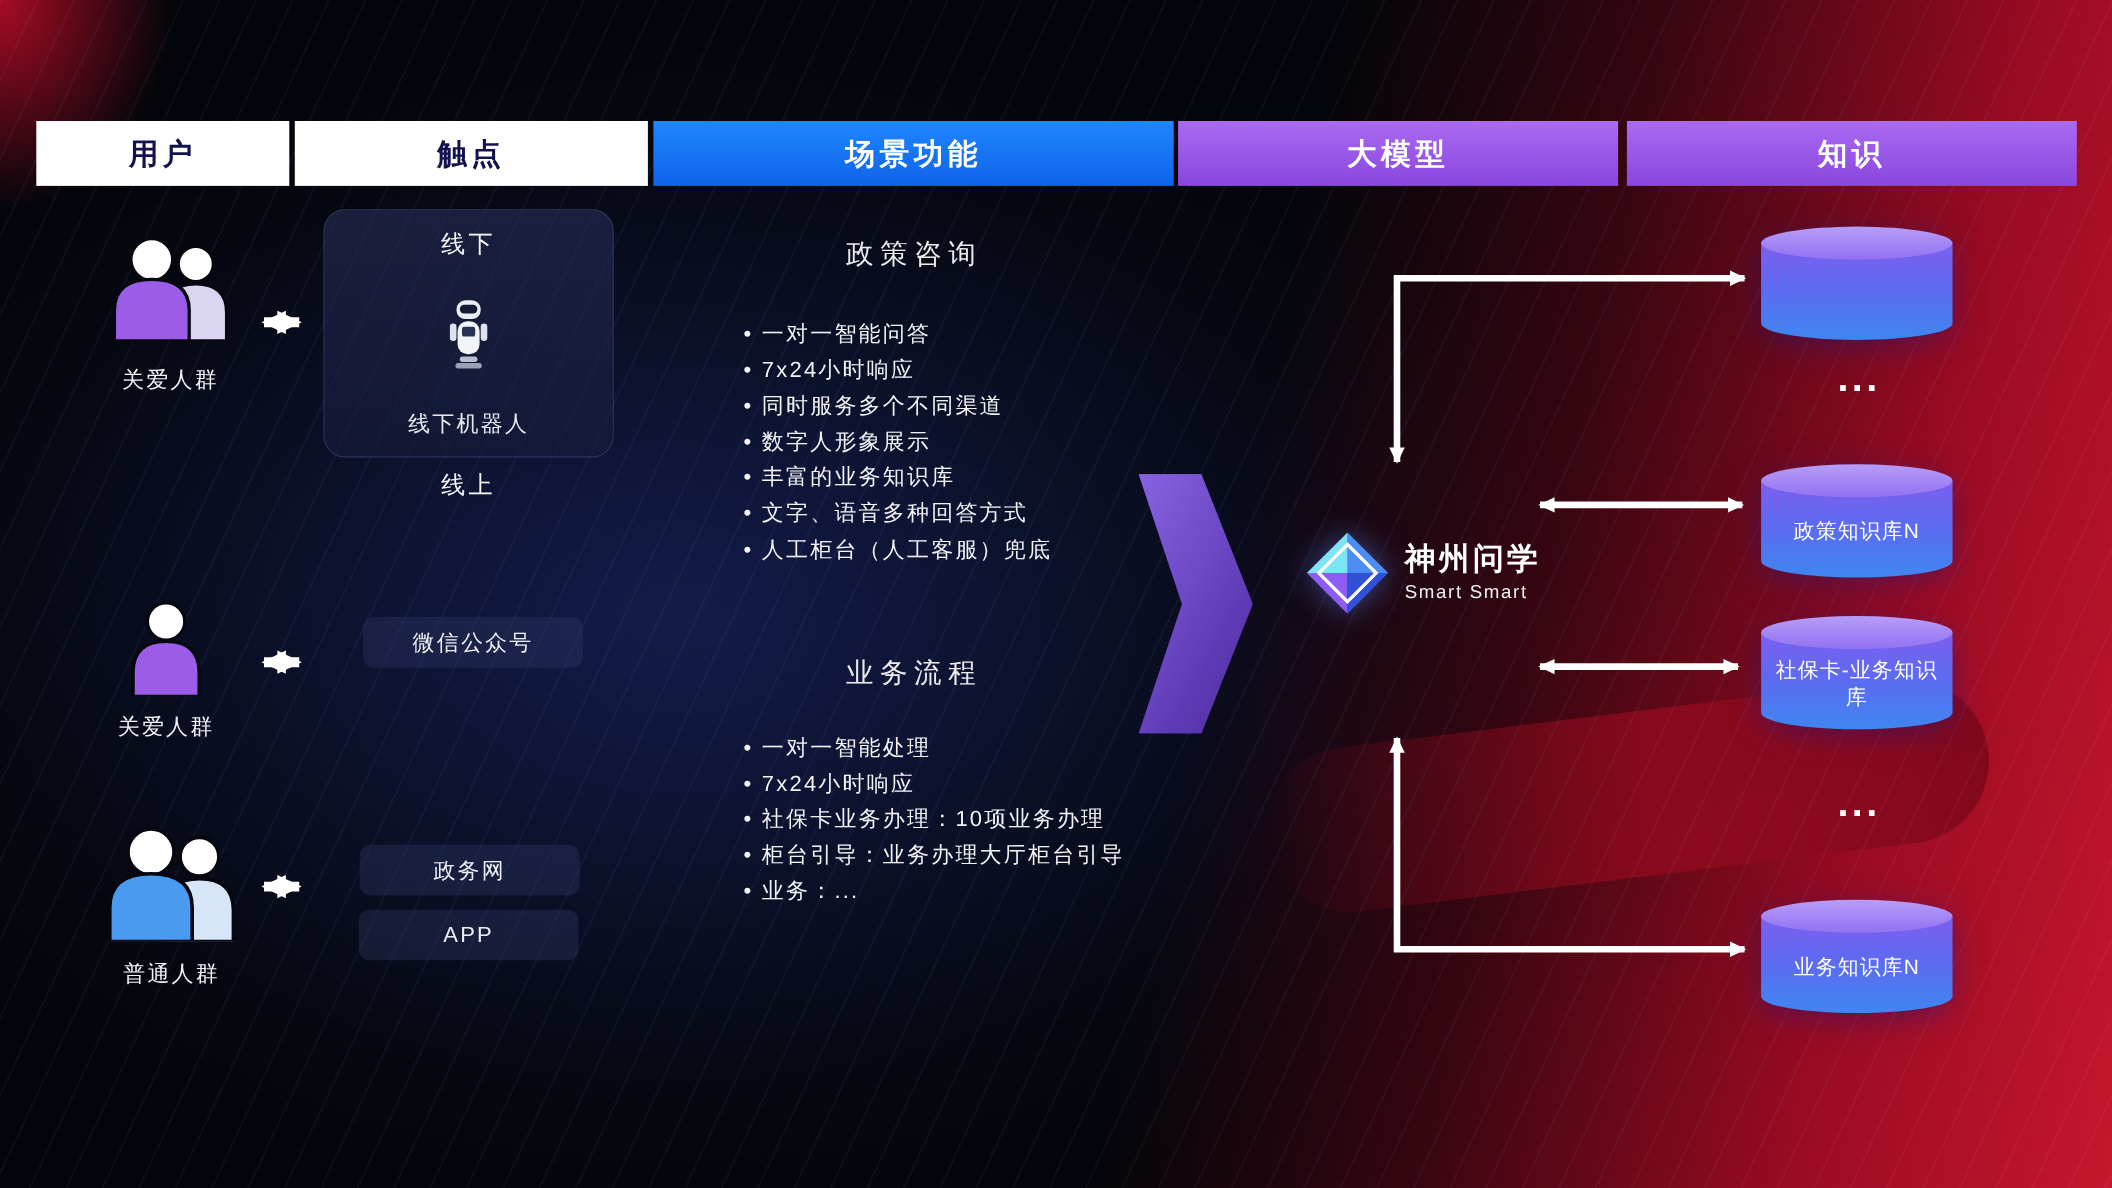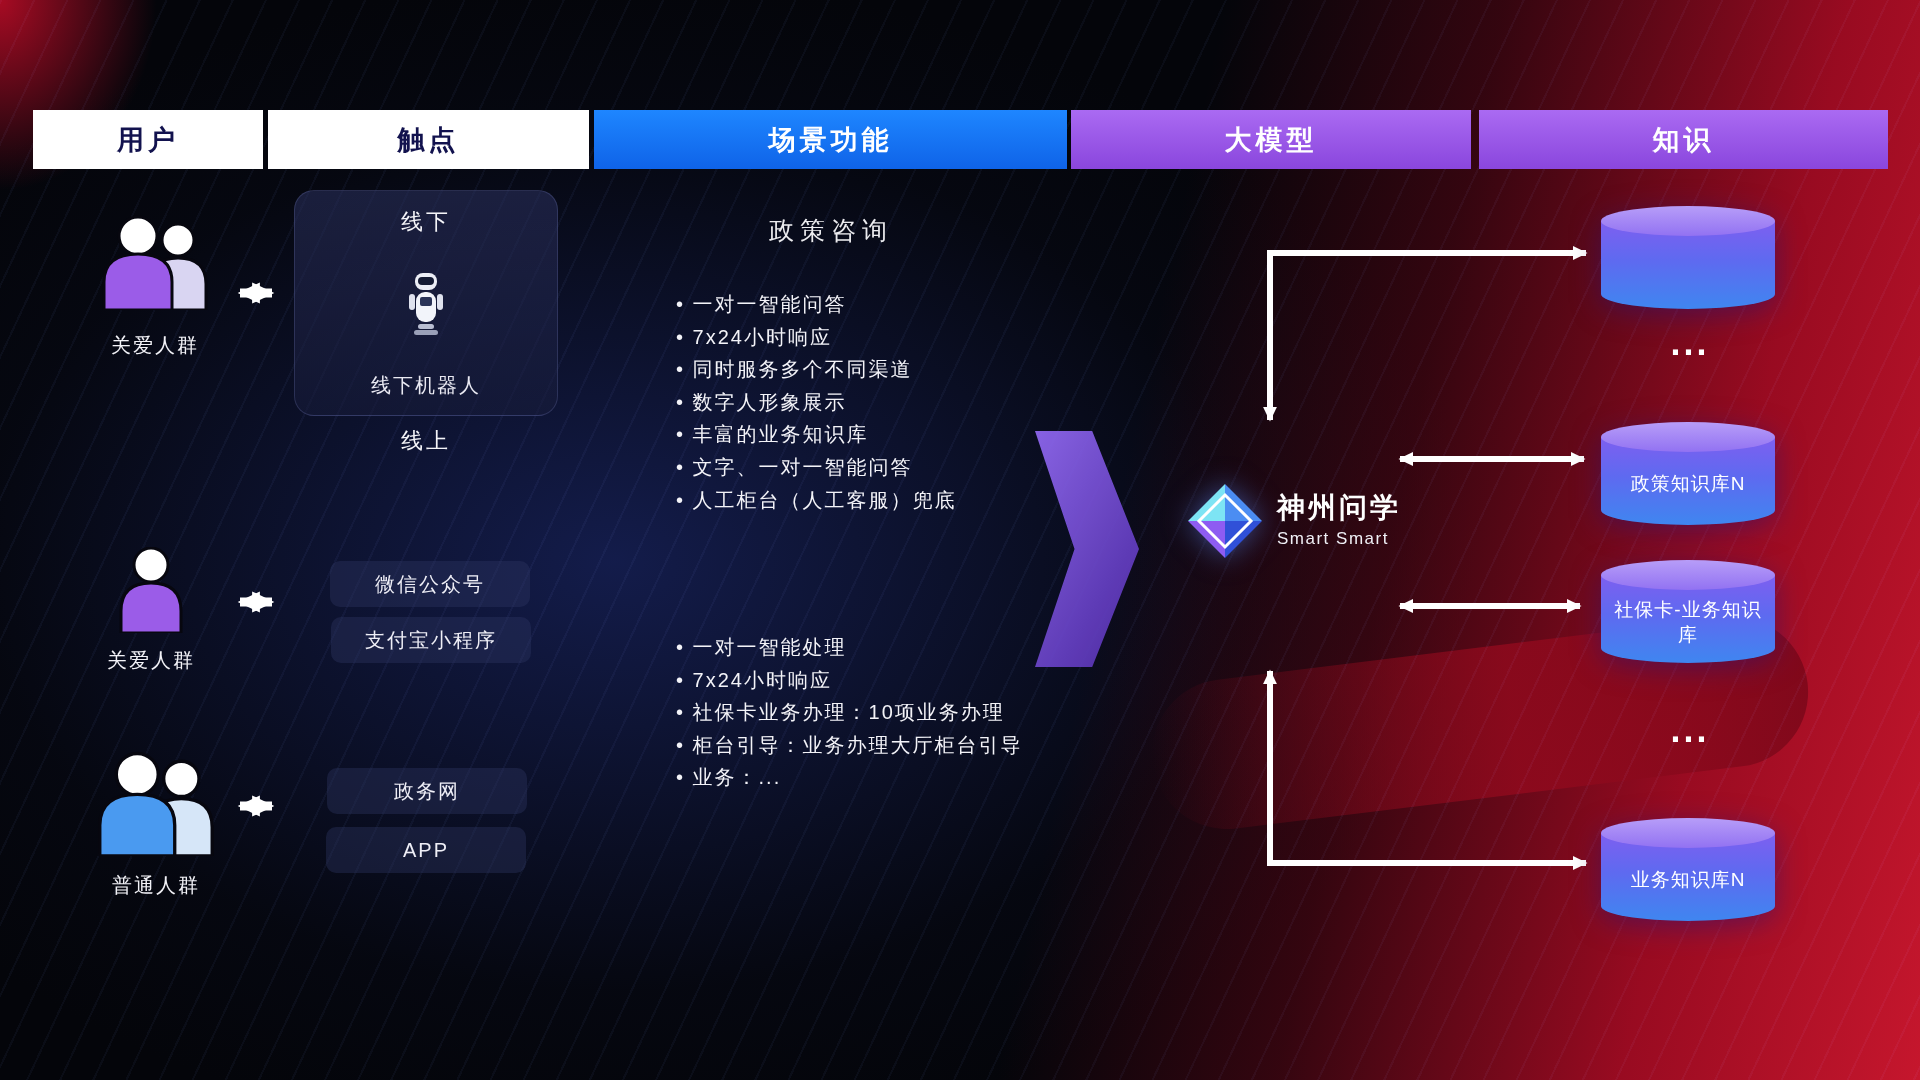--- a/index.html
+++ b/index.html
@@ -165,38 +165,38 @@
       <rect x="14" y="25" width="12" height="9" rx="2" fill="#2a3357"></rect>
       <rect x="12" y="52" width="16" height="5" rx="2.5" fill="#b9bed2"></rect>
       <rect x="8" y="58" width="24" height="5" rx="2.5" fill="#9aa0b8"></rect>
     </svg>
     <div class="tp-sub">线下机器人</div>
   </div>
 
   <div class="online-title">线上</div>
 
   <div class="tp-item" style="left:330px;top:561px;">微信公众号</div>
-  <div class="tp-item" style="left:331px;top:617px;">支付宝小程序</div>
   <div class="tp-item" style="left:327px;top:768px;">政务网</div>
   <div class="tp-item" style="left:326px;top:827px;">APP</div>
 
   <section class="scn scn1" style="left:676px;top:214px;">
     <h3 class="scn-title">政策咨询</h3>
     <div class="scn-list">
         <div class="bullet-item">一对一智能问答</div>
         <div class="bullet-item">7x24小时响应</div>
         <div class="bullet-item">同时服务多个不同渠道</div>
         <div class="bullet-item">数字人形象展示</div>
         <div class="bullet-item">丰富的业务知识库</div>
-        <div class="bullet-item">文字、一对一智能问答</div>
+        <div class="bullet-item">文字、语音多种回答方式</div>
         <div class="bullet-item">人工柜台（人工客服）兜底</div>
       </div>
   </section>
 
   <section class="scn scn2" style="left:676px;top:595px;">
+    <h3 class="scn-title">业务流程</h3>
     <div class="scn-list">
         <div class="bullet-item">一对一智能处理</div>
         <div class="bullet-item">7x24小时响应</div>
         <div class="bullet-item">社保卡业务办理：10项业务办理</div>
         <div class="bullet-item">柜台引导：业务办理大厅柜台引导</div>
         <div class="bullet-item">业务：...</div>
       </div>
   </section>
 
   <div class="flow-arrow"></div>

